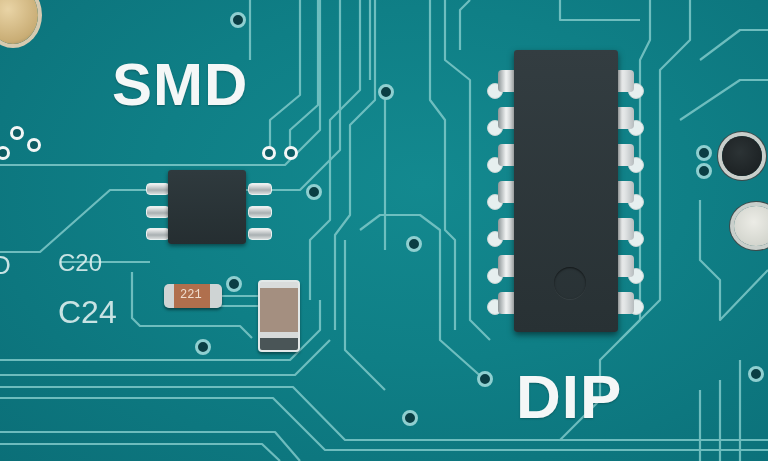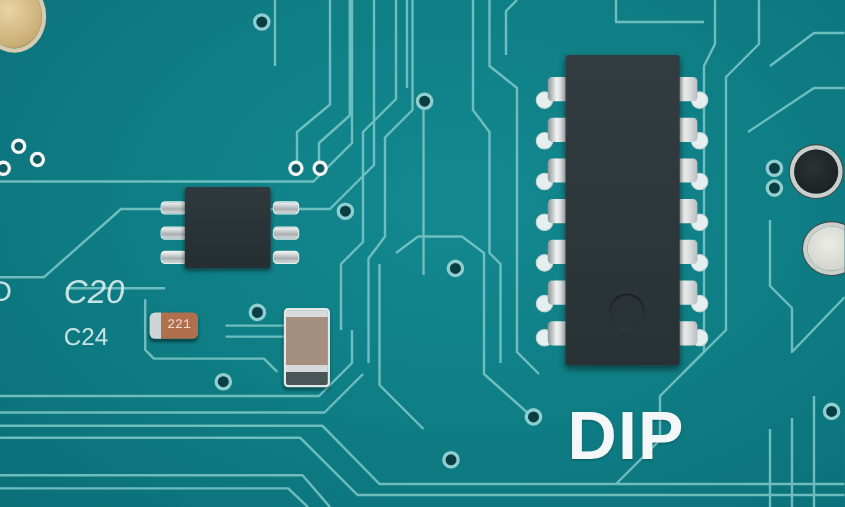--- a/index.html
+++ b/index.html
@@ -38,21 +38,21 @@
   }
   .pin-dip {
     position: absolute; width: 20px; height: 22px; border-radius: 4px;
     background: linear-gradient(90deg, #8d9597 0%, #f1f3f3 40%, #b6bcbe 100%);
   }
   .pad-dip {
     position: absolute; width: 14px; height: 14px; border-radius: 50%;
     background: #e6efef; border: 1px solid #c7d5d5;
   }
   .resistor {
-    position: absolute; left: 136px; top: 284px; width: 44px; height: 24px; border-radius: 5px;
+    position: absolute; left: 164px; top: 284px; width: 58px; height: 24px; border-radius: 5px;
     background: linear-gradient(90deg, #cfd4d4 0 10px, #b06f4d 10px 46px, #cfd4d4 46px 56px);
     box-shadow: 0 2px 3px rgba(0,0,0,0.45);
   }
   .resistor span {
     position: absolute; left: 16px; top: 4px; font-family: "Liberation Mono", monospace;
     font-size: 12px; color: #f0dccd;
   }
   .capacitor {
     position: absolute; left: 258px; top: 280px; width: 38px; height: 68px; border-radius: 4px;
     background: linear-gradient(180deg, #d9dcdc 0 6px, #a48f80 6px 50px, #d7dada 50px 56px, #4a5557 56px 68px);
@@ -131,24 +131,25 @@
   <div class="via" style="left:306px; top:184px;"></div>
   <div class="via" style="left:406px; top:236px;"></div>
   <div class="via" style="left:226px; top:276px;"></div>
   <div class="via" style="left:195px; top:339px;"></div>
   <div class="via" style="left:477px; top:371px;"></div>
   <div class="via" style="left:402px; top:410px;"></div>
   <div class="via" style="left:696px; top:145px;"></div>
   <div class="via" style="left:696px; top:163px;"></div>
   <div class="via" style="left:748px; top:366px;"></div>
 
+  <div class="label" style="left:112px; top:52px; font-size:60px; line-height:66px;">SMD</div>
   <div class="label" style="left:516px; top:362px; font-size:62px; line-height:70px;">DIP</div>
 
-  <div class="silk" style="left:58px; top:249px; font-size:30px;font-style:italic;">C20</div>
-  <div class="silk" style="left:58px; top:294px; font-size:22px;">C24</div>
+  <div class="silk" style="left:58px; top:249px; font-size:24px;">C20</div>
+  <div class="silk" style="left:58px; top:294px; font-size:32px;">C24</div>
   <div class="silk" style="left:-8px; top:250px; font-size:26px;">D</div>
 
   <div class="pin-soic" style="left:146px; top:183px;"></div>
   <div class="pin-soic" style="left:146px; top:206px;"></div>
   <div class="pin-soic" style="left:146px; top:228px;"></div>
   <div class="pin-soic" style="left:248px; top:183px;"></div>
   <div class="pin-soic" style="left:248px; top:206px;"></div>
   <div class="pin-soic" style="left:248px; top:228px;"></div>
   <div class="chip-soic"></div>
 

